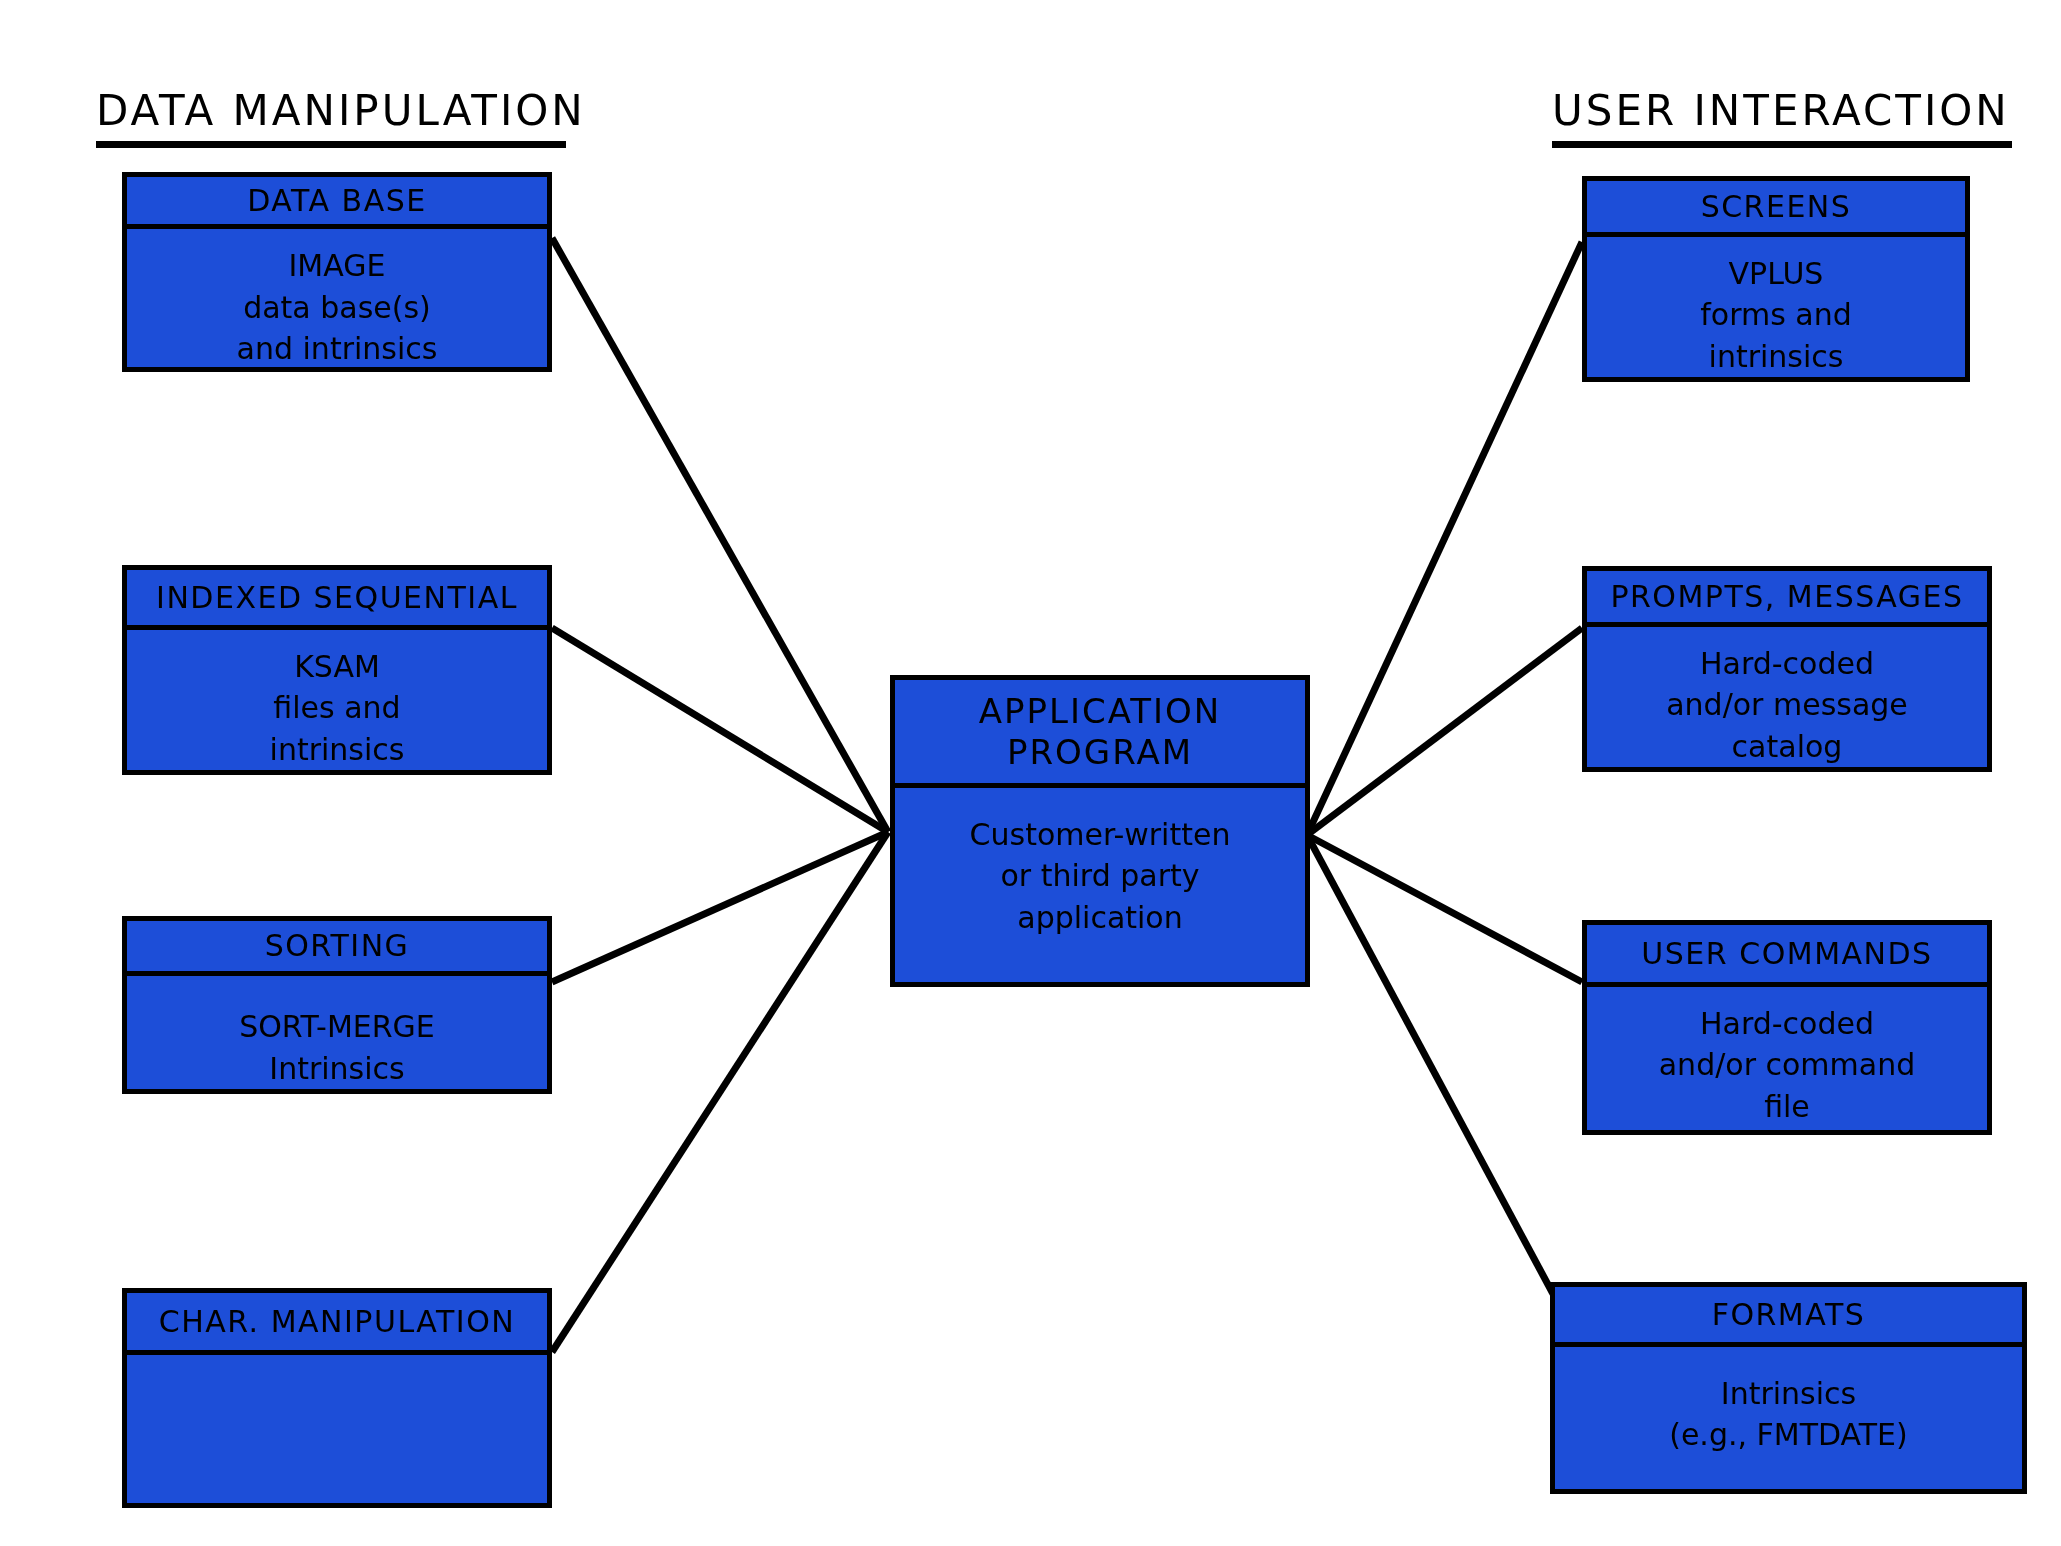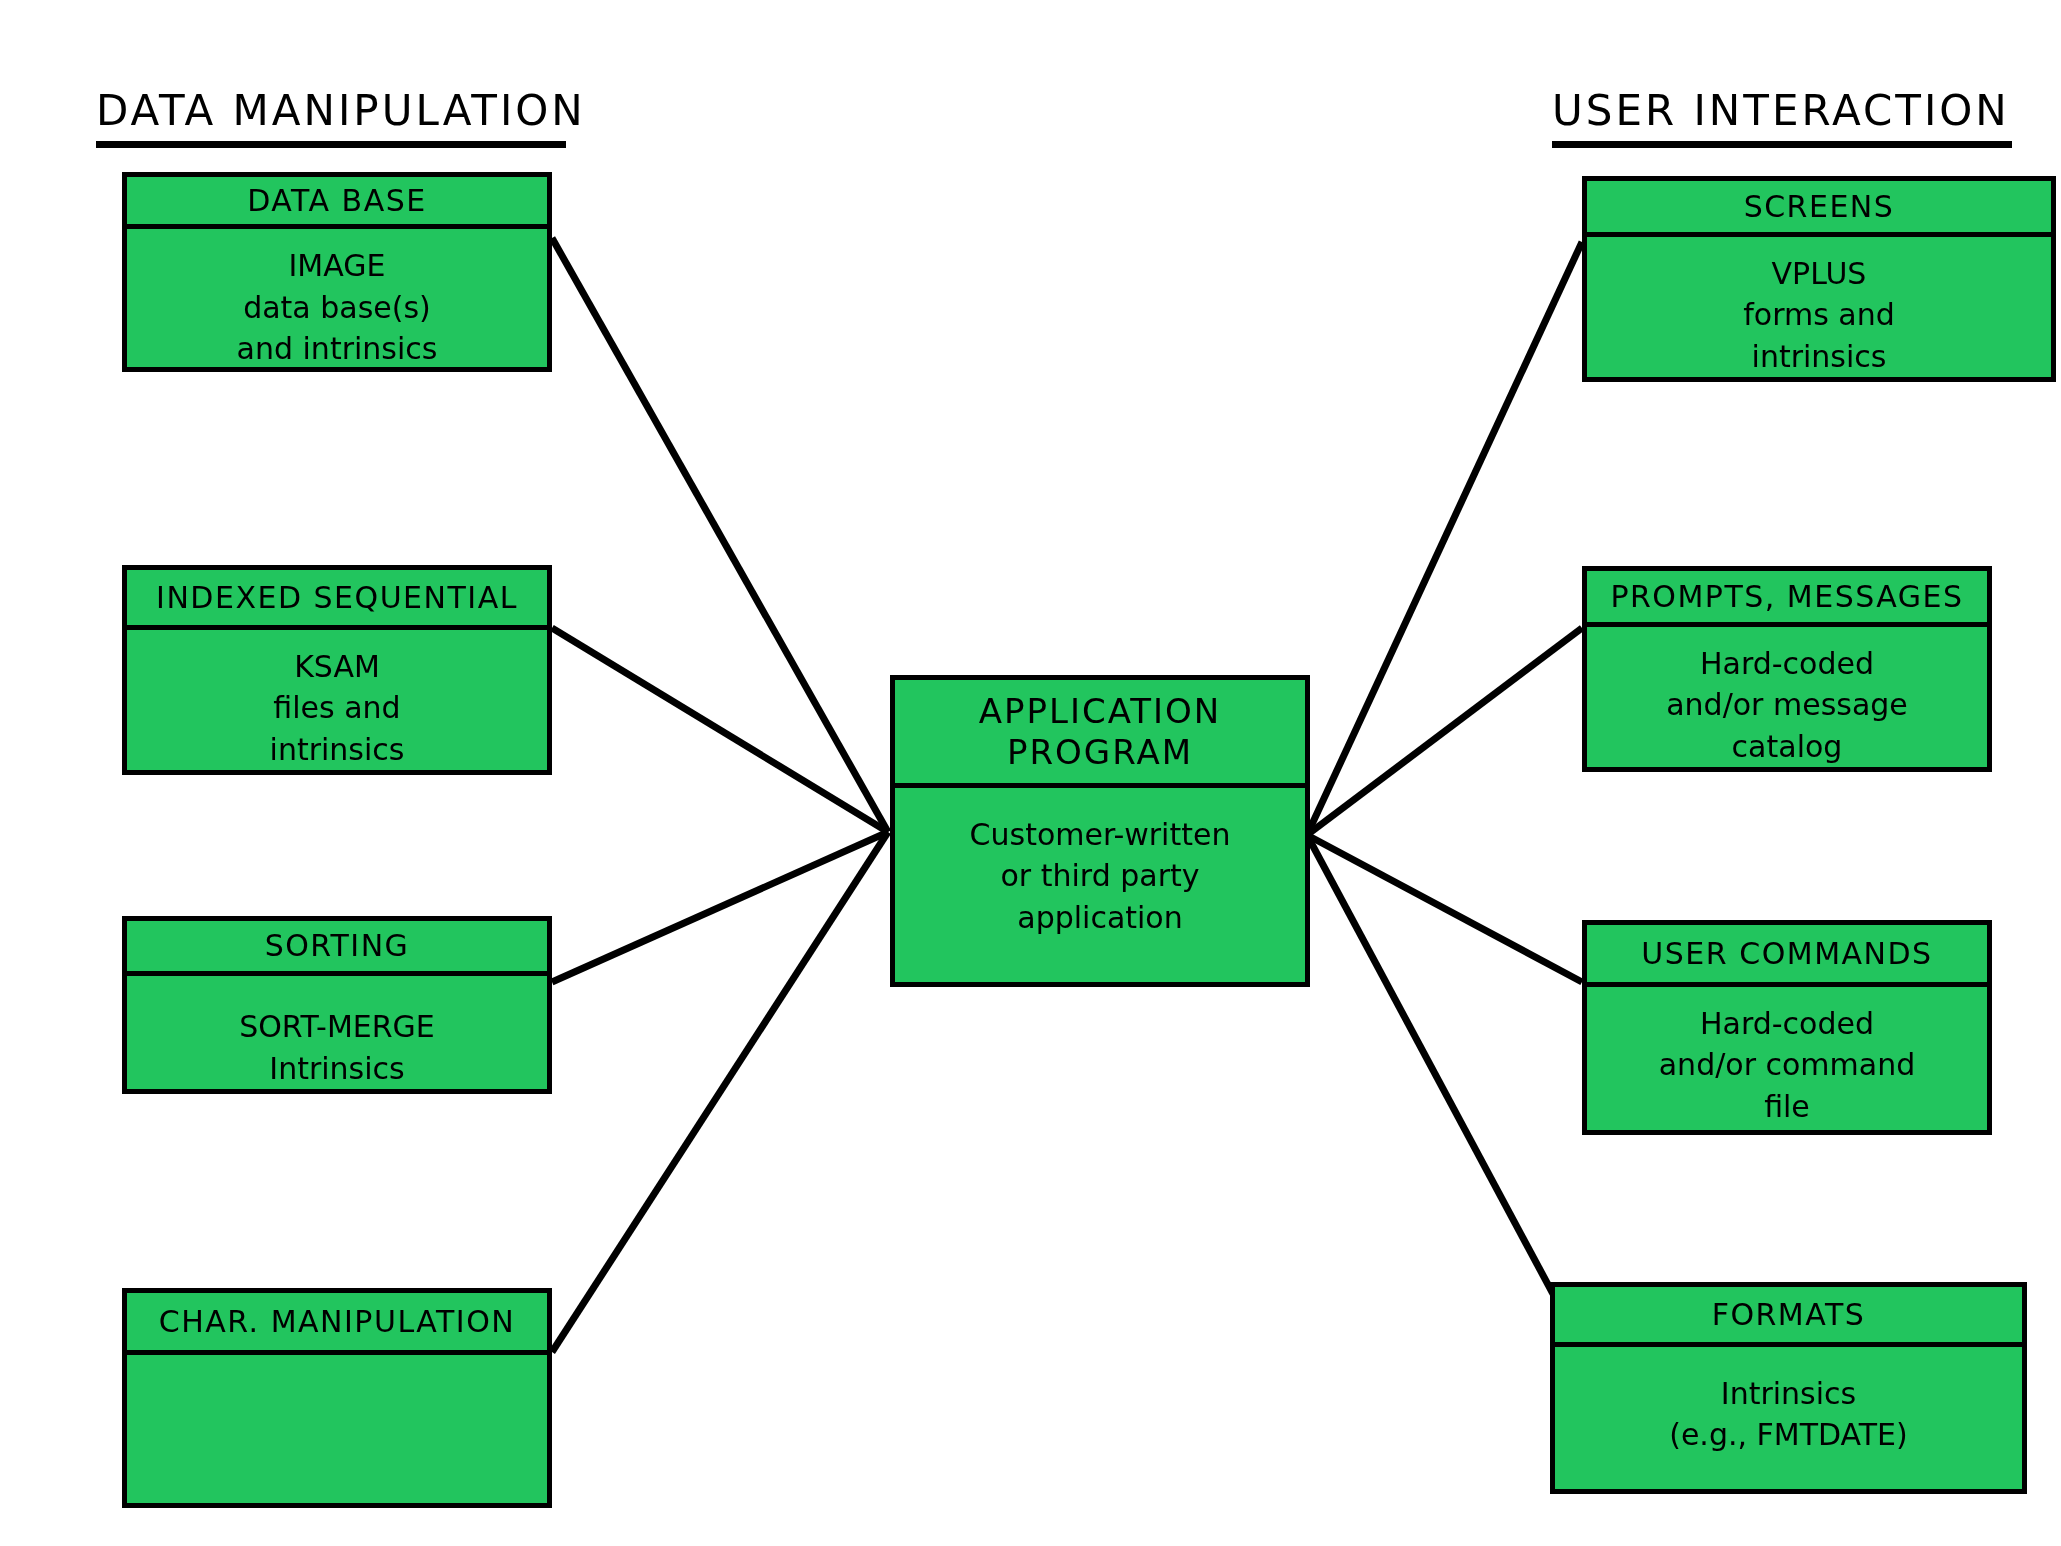--- a/index.html
+++ b/index.html
@@ -43,21 +43,21 @@
   }
   #header-left { left: 96px; top: 86px; }
   #header-left .rule { width: 470px; }
   #header-right { left: 1552px; top: 86px; }
   #header-right .rule { width: 460px; }
 
   
   .node {
     position: absolute;
     border: 5px solid #000000;
-    background: #22c55e;
+    background: #1d4ed8;
     box-sizing: border-box;
     display: flex;
     flex-direction: column;
   }
   .node .node-title {
     border-bottom: 5px solid #000000;
     box-sizing: border-box;
     display: flex;
     align-items: center;
     justify-content: center;
@@ -95,21 +95,21 @@
   #node-sorting    .node-body  { padding-top: 30px; }
 
   #node-charmanip         { left: 122px;  top: 1288px; width: 430px; height: 220px; }
   #node-charmanip  .node-title { height: 62px; }
   #node-charmanip  .node-body  { padding-top: 10px; }
 
   #node-application       { left: 890px;  top: 675px;  width: 420px; height: 312px; }
   #node-application .node-title { height: 108px; font-size: 34px; letter-spacing: 2px; }
   #node-application .node-body  { padding-top: 26px; }
 
-  #node-screens           { left: 1582px; top: 176px;  width: 474px; height: 206px; }
+  #node-screens           { left: 1582px; top: 176px;  width: 388px; height: 206px; }
   #node-screens    .node-title { height: 66px; }
 
   #node-prompts           { left: 1582px; top: 566px;  width: 410px; height: 206px; }
   #node-prompts    .node-title { height: 62px; }
 
   #node-usercmd           { left: 1582px; top: 920px;  width: 410px; height: 215px; }
   #node-usercmd    .node-title { height: 62px; }
 
   #node-formats           { left: 1550px; top: 1282px; width: 477px; height: 212px; }
   #node-formats    .node-title { height: 60px; }

